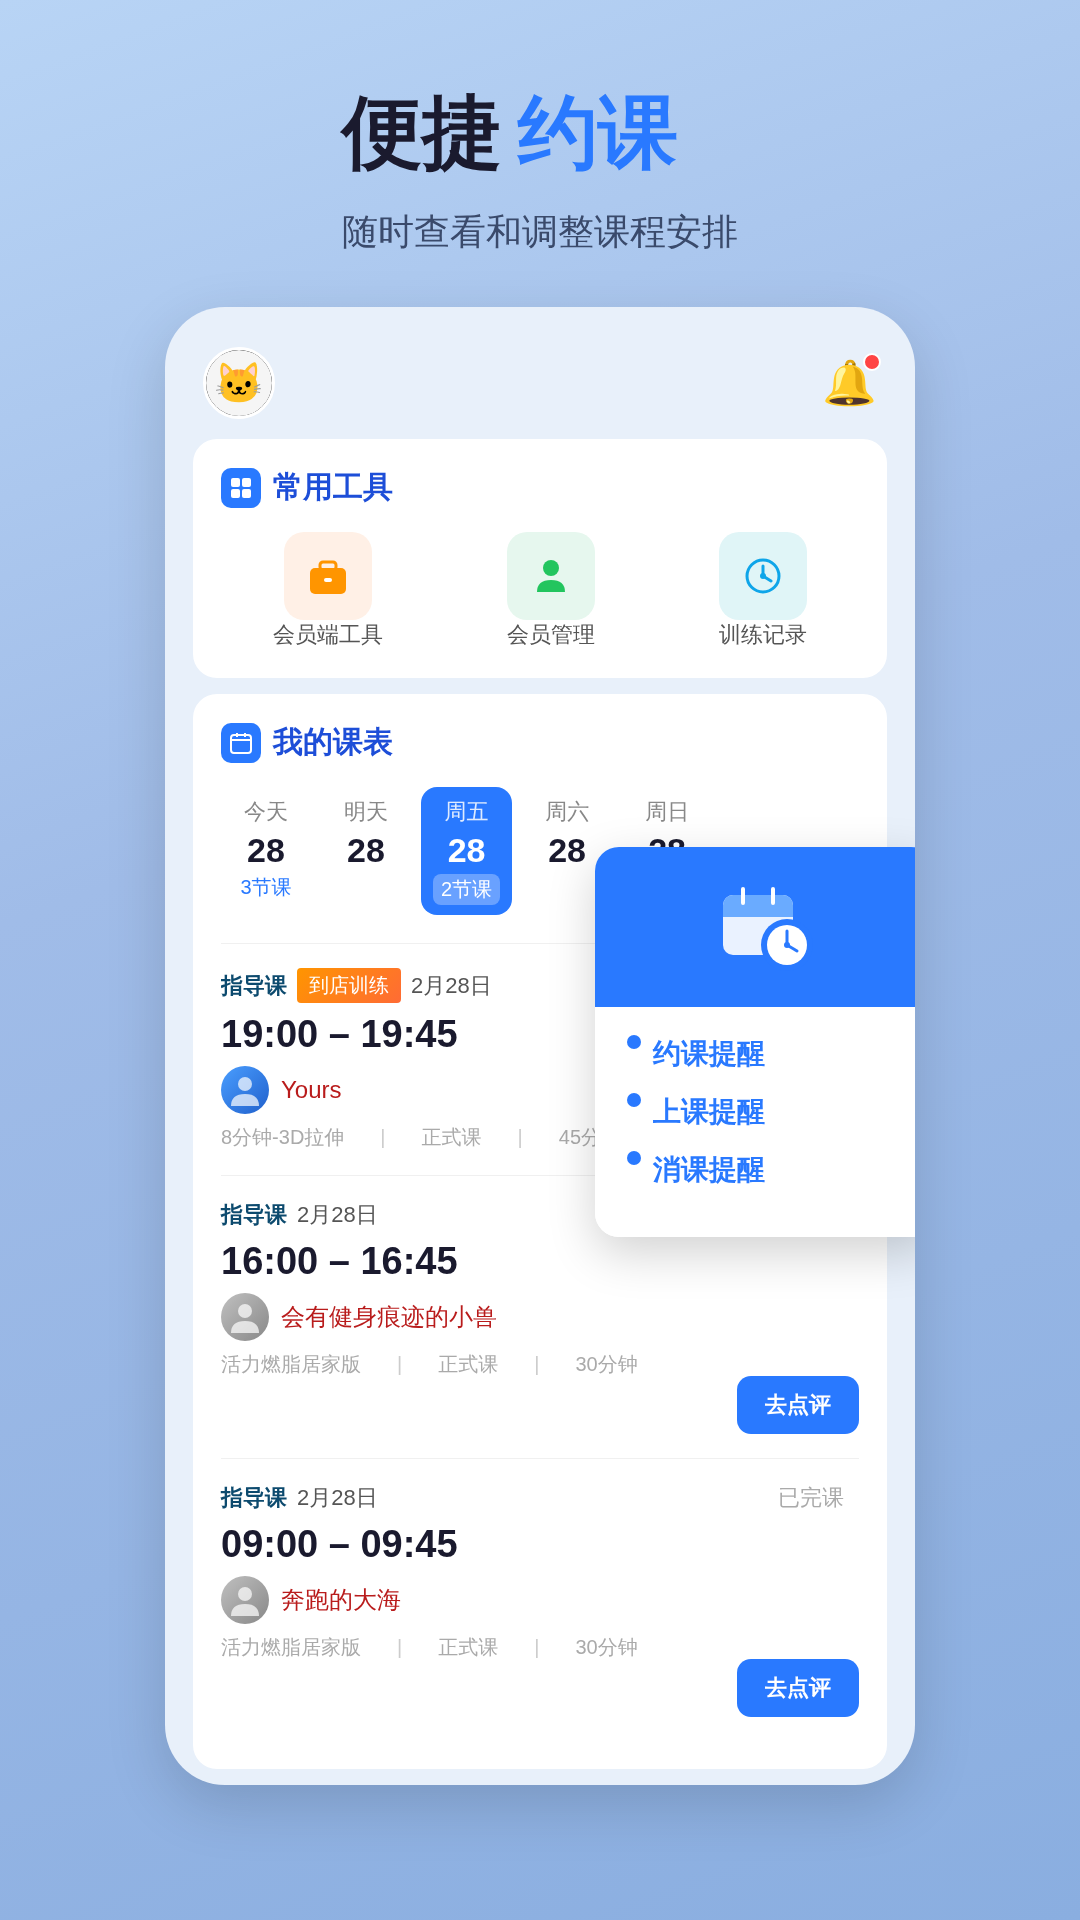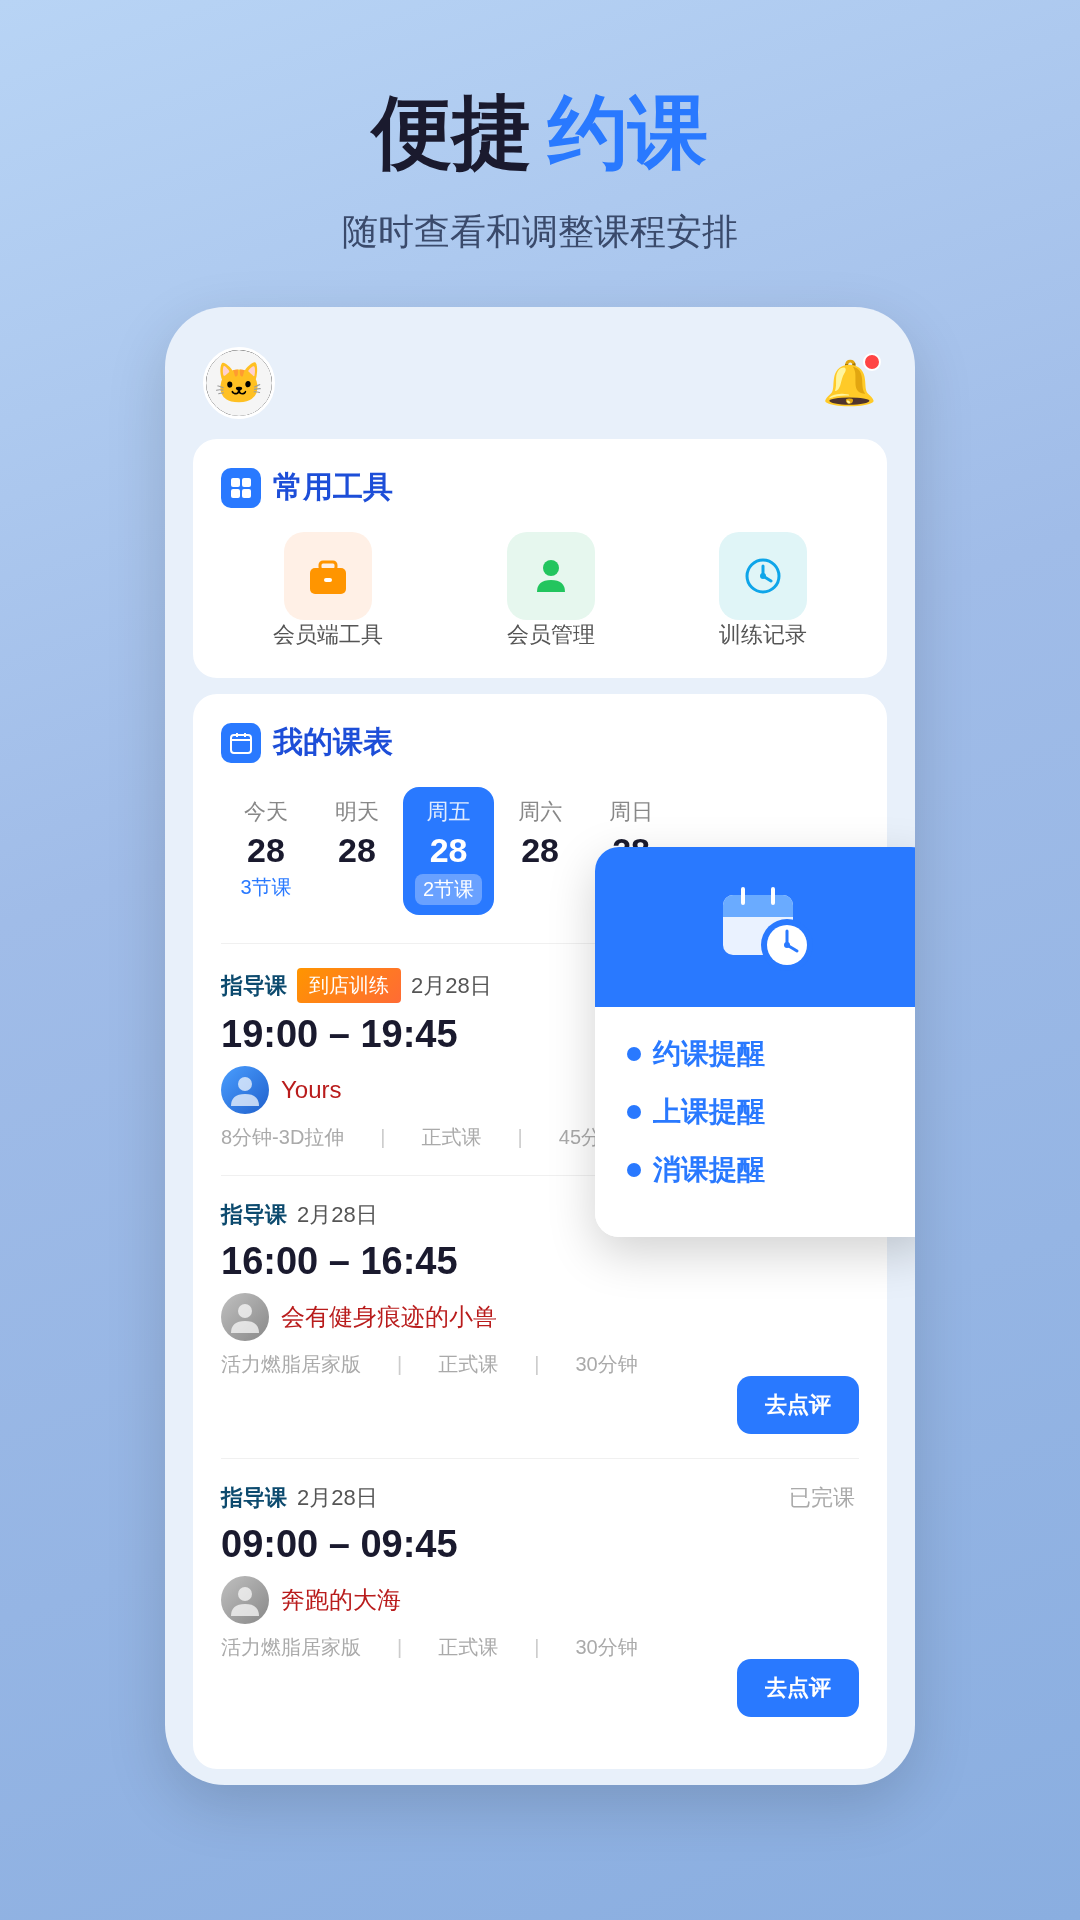--- a/index.html
+++ b/index.html
@@ -38,21 +38,21 @@
     .header-section {
       text-align: center;
       margin-bottom: 50px;
     }
 
     .header-title {
       font-size: 80px;
       font-weight: 900;
       display: flex;
       align-items: center;
-      justify-content: center;
+      justify-content: flex-start;
       gap: 16px;
       margin-bottom: 20px;
     }
 
     .header-title .black-text {
       color: #1a1a2e;
     }
 
     .header-title .blue-text {
       color: #2979ff;
@@ -188,21 +188,21 @@
     .schedule-section {
       background: white;
       border-radius: 24px;
       padding: 28px 28px;
       margin-bottom: 16px;
     }
 
     
     .day-tabs {
       display: flex;
-      gap: 1px;
+      gap: 10px;
       margin-bottom: 28px;
       overflow: hidden;
     }
 
     .day-tab {
       display: flex;
       flex-direction: column;
       align-items: center;
       min-width: 90px;
       padding: 10px 12px;
@@ -321,21 +321,21 @@
       gap: 32px;
     }
 
     .class-meta span {
       display: flex;
       align-items: center;
     }
 
     .class-status {
       position: absolute;
-      right: 4px;
+      right: 15px;
       top: 24px;
       font-size: 22px;
       color: #aaa;
     }
 
     .review-btn {
       position: absolute;
       right: 0;
       bottom: 24px;
       background: #2979ff;
@@ -370,21 +370,21 @@
       height: 160px;
     }
 
     .popup-body {
       padding: 28px 32px;
       background: white;
     }
 
     .popup-item {
       display: flex;
-      align-items: center;
+      align-items: flex-start;
       gap: 12px;
       margin-bottom: 20px;
     }
 
     .popup-dot {
       width: 14px;
       height: 14px;
       border-radius: 50%;
       background: #2979ff;
       flex-shrink: 0;

